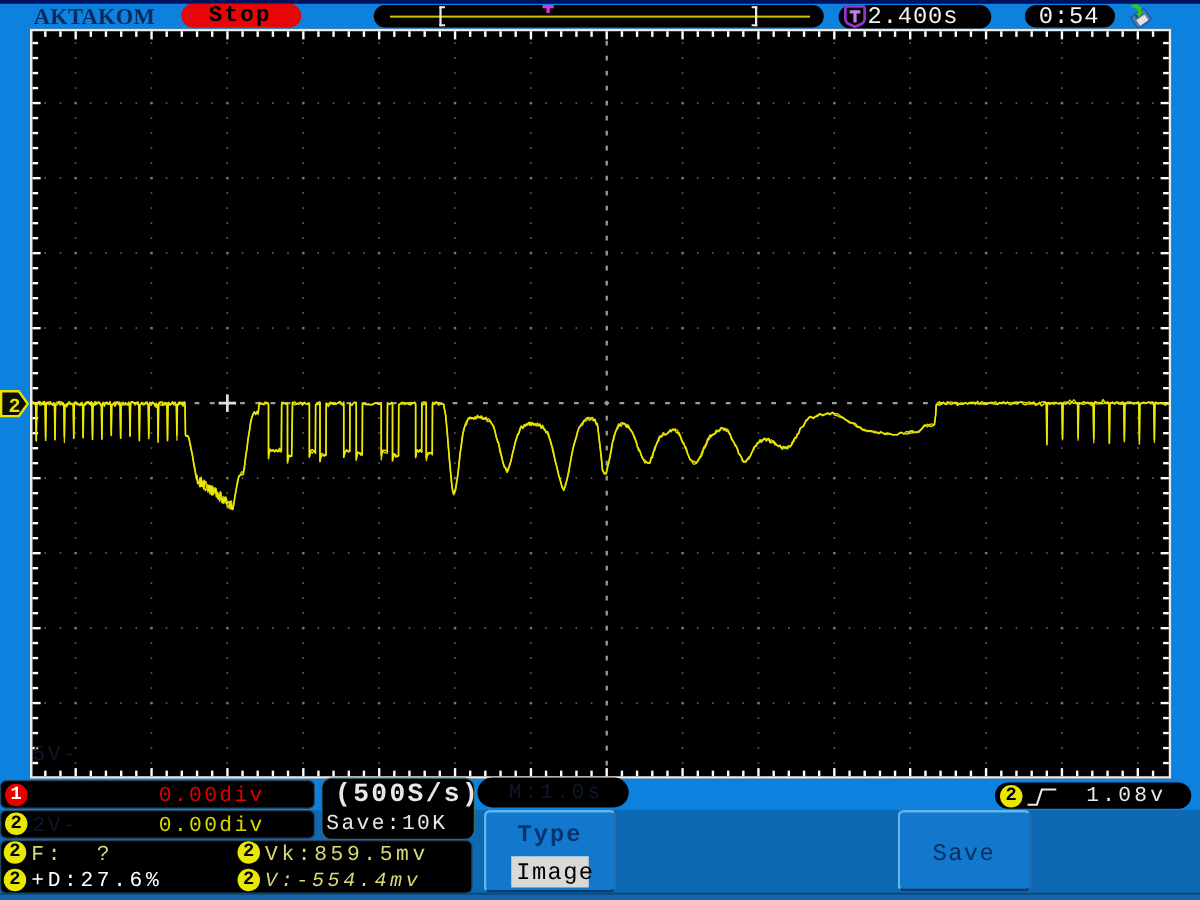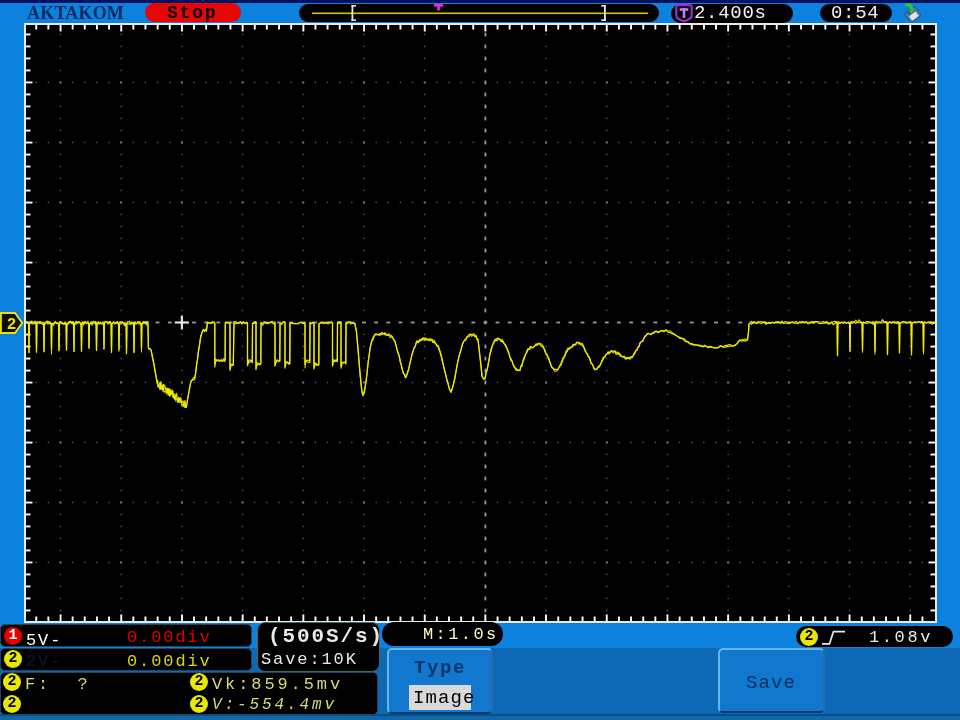--- a/index.html
+++ b/index.html
@@ -1822,40 +1822,40 @@
   </svg>
 
   <div class="abs" style="left:0;top:623px;width:960px;height:97px;background:#0d81de;"></div>
   <div class="abs" style="left:0;top:648px;width:960px;height:72px;background:#0d69b4;"></div>
   <div class="abs" style="left:0;top:713.5px;width:960px;height:2.5px;background:#094f85;"></div>
   <div class="abs" style="left:0;top:716px;width:960px;height:4px;background:#1168a8;"></div>
 
   <div class="abs" style="left:0px;top:624px;width:252px;height:22.5px;background:#000;border:1.5px solid #1e4460;border-radius:5px;"></div>
   <div class="abs" style="left:0px;top:647.5px;width:252px;height:23px;background:#000;border:1.5px solid #1e4460;border-radius:5px;"></div>
   <div class="circ" style="left:4px;top:626.5px;background:#e80000;color:#fff;">1</div>
-  <div class="abs mono" style="left:26px;top:632px;font-size:17px;line-height:17px;letter-spacing:1.9px;color:#ffffff;text-align:center;">5V-</div>
+  <div class="abs mono" style="left:26px;top:596px;font-size:17px;line-height:17px;letter-spacing:1.9px;color:#0f172a;text-align:center;">5V-</div>
   <div class="abs mono" style="left:127px;top:628.5px;font-size:17px;line-height:17px;letter-spacing:1.9px;color:#e00000;">0.00div</div>
   <div class="circ" style="left:4px;top:650px;background:#e8e800;color:#000;">2</div>
   <div class="abs mono" style="left:26px;top:652.5px;font-size:17px;line-height:17px;letter-spacing:1.9px;color:#0f172a;">2V-</div>
   <div class="abs mono" style="left:127px;top:652.5px;font-size:17px;line-height:17px;letter-spacing:1.9px;color:#d8d800;">0.00div</div>
 
   <div class="abs" style="left:257px;top:622px;width:123px;height:50px;background:#000;border:1.5px solid #3a6a72;border-radius:8px;"></div>
   <div class="abs mono" style="left:268px;top:628px;font-size:21px;line-height:17px;letter-spacing:1.9px;color:#e8e8e8;font-weight:bold;">(500S/s)</div>
   <div class="abs mono" style="left:261px;top:650.5px;font-size:17px;line-height:17px;letter-spacing:1.9px;color:#e8e8e8;">Save:10K</div>
 
   <div class="abs pill" style="left:382px;top:622px;width:121px;height:24px;border-radius:12px;"></div>
-  <div class="abs mono" style="left:407px;top:626px;font-size:17px;line-height:18px;letter-spacing:2.4px;color:#fef9c3;margin-left:16px;">M:1.0s</div>
+  <div class="abs mono" style="left:407px;top:626px;font-size:17px;line-height:18px;letter-spacing:2.4px;color:#0f172a;">M:1.0s</div>
 
   <div class="abs" style="left:0px;top:672px;width:378px;height:42.5px;background:#000;border:1.5px solid #1e4460;border-radius:5px;"></div>
   <div class="circ" style="left:3px;top:673px;background:#e8e800;color:#000;">2</div>
   <div class="abs mono" style="left:25px;top:675.5px;font-size:17px;line-height:17px;letter-spacing:2.9px;color:#d8d878;">F:&nbsp;&nbsp;?</div>
   <div class="circ" style="left:190px;top:673px;background:#e8e800;color:#000;">2</div>
   <div class="abs mono" style="left:212px;top:675.5px;font-size:17px;line-height:17px;letter-spacing:2.9px;color:#d8d878;">Vk:859.5mv</div>
   <div class="circ" style="left:3px;top:694.5px;background:#e8e800;color:#000;">2</div>
-  <div class="abs mono" style="left:25px;top:696.5px;font-size:17px;line-height:17px;letter-spacing:2.9px;color:#000000;">+D:27.6%</div>
+  <div class="abs mono" style="left:25px;top:696.5px;font-size:17px;line-height:17px;letter-spacing:2.9px;color:#ffffff;">+D:27.6%</div>
   <div class="circ" style="left:190px;top:694.5px;background:#e8e800;color:#000;">2</div>
   <div class="abs mono" style="left:212px;top:696.5px;font-size:16px;line-height:17px;letter-spacing:2.9px;color:#d8d878;font-style:italic;">V:-554.4mv</div>
 
   <div class="abs pill" style="left:796px;top:626px;width:157px;height:21px;border-radius:10.5px;"></div>
   <div class="circ" style="left:800px;top:627.5px;background:#e8e800;color:#000;">2</div>
   <svg class="abs" style="left:821px;top:628px;" width="26" height="18" viewBox="0 0 26 18">
     <path d="M1 15.8 L8.5 15.8 L12.5 3.6 L24 3.6" fill="none" stroke="#e8e8e8" stroke-width="1.7"></path>
   </svg>
   <div class="abs mono" style="left:856px;top:629px;font-size:17px;line-height:18px;letter-spacing:2.6px;color:#e8e8e8;margin-left:13px;">1.08v</div>
 

